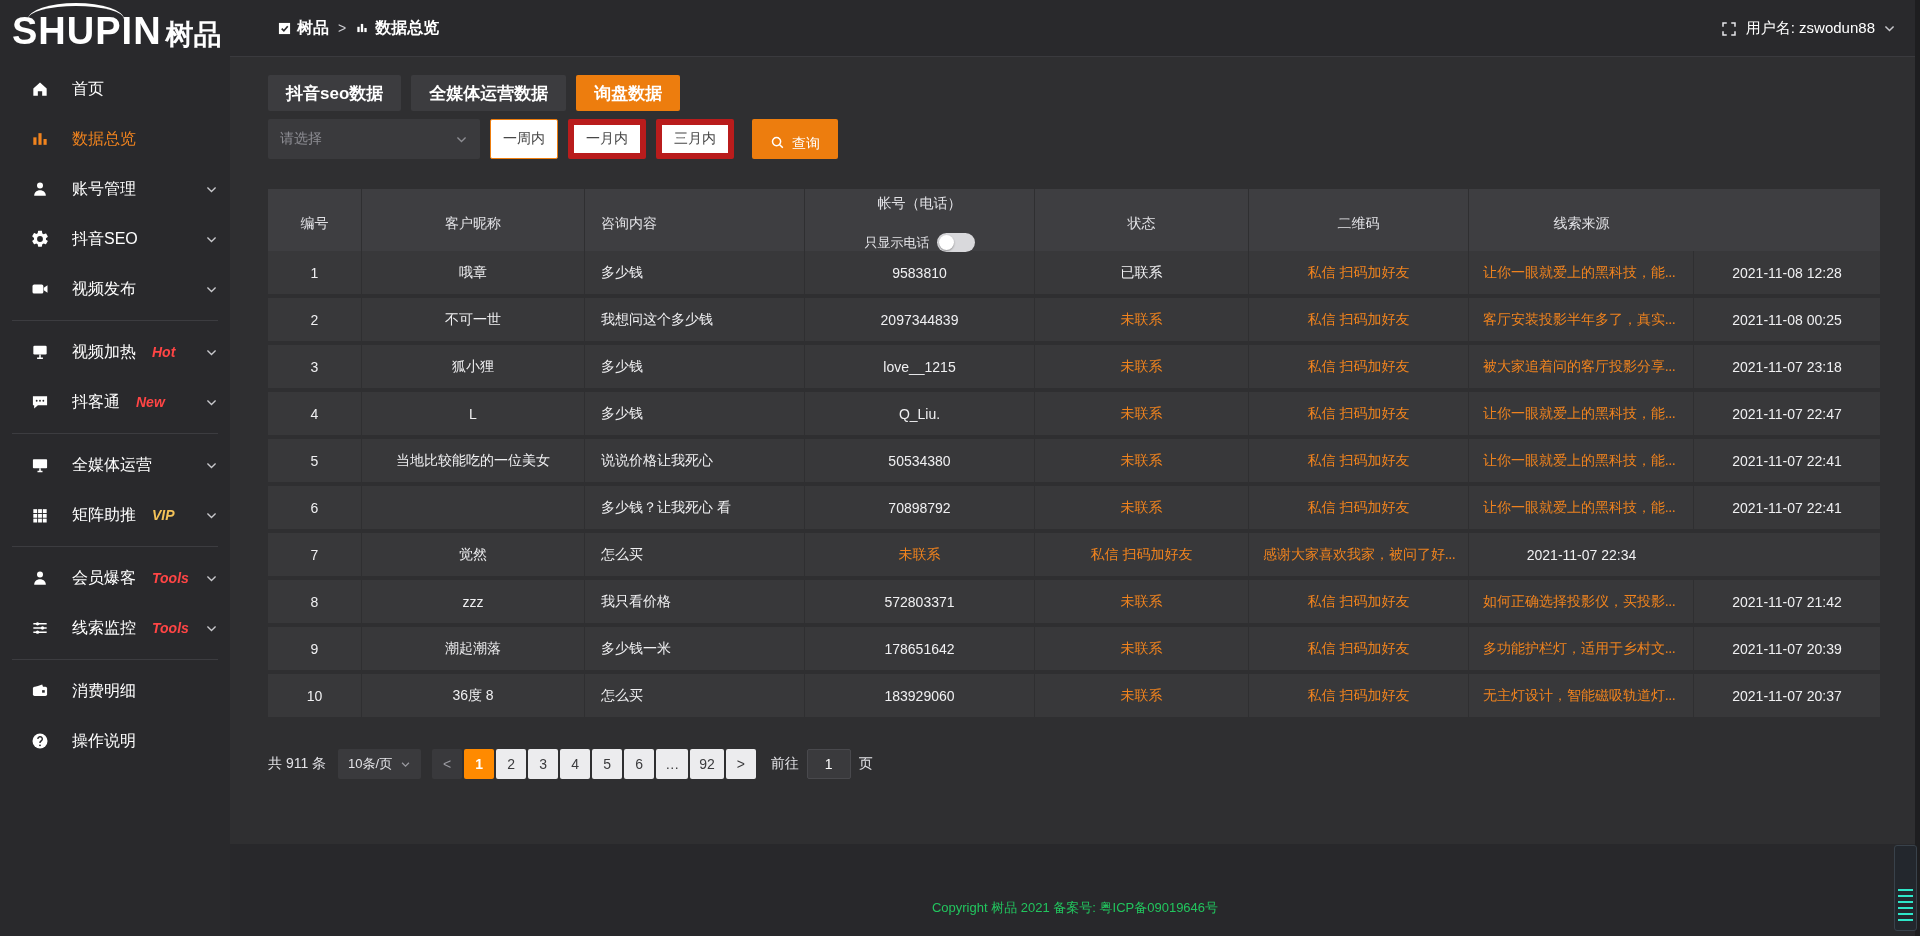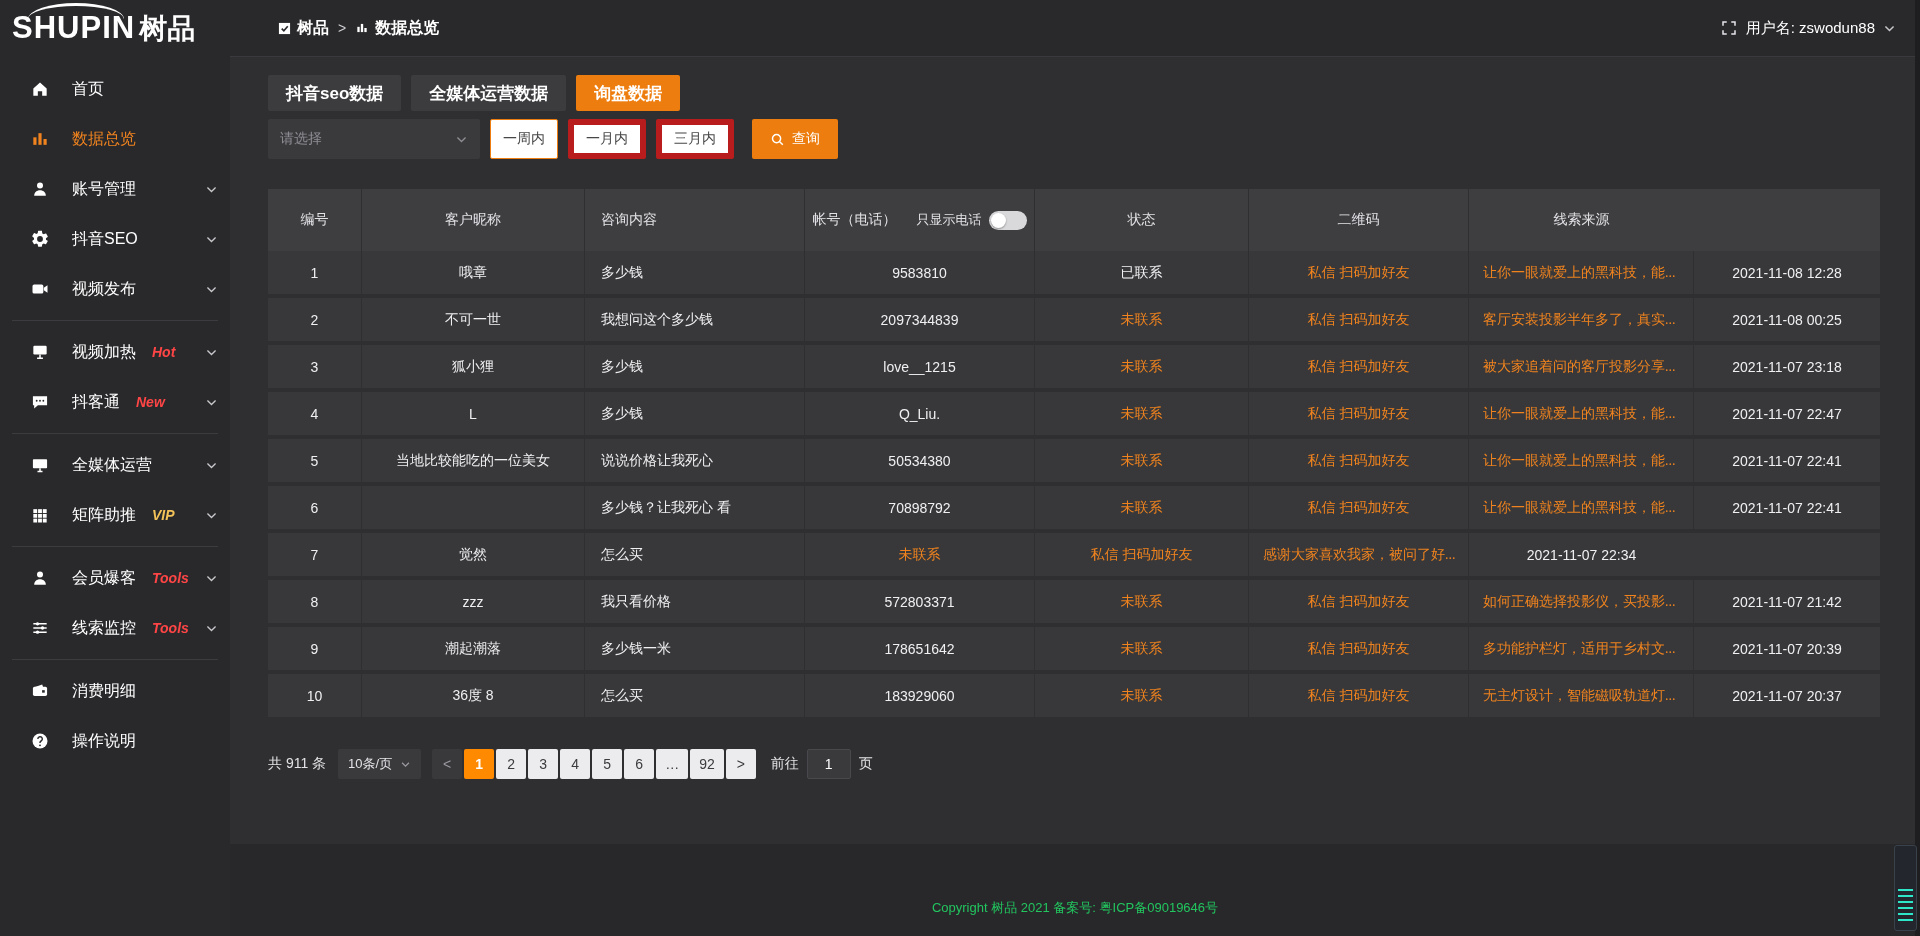--- a/index.html
+++ b/index.html
@@ -9,42 +9,42 @@
     --red:#FF4545; --gold:#F3C258; --txt:#f0f0f2;
   }
   *{margin:0;padding:0;box-sizing:border-box;font-family:"Liberation Sans","DejaVu Sans",sans-serif;}
   html,body{width:1920px;height:936px;overflow:hidden;background:var(--bg-content);}
   .app{display:flex;width:100%;height:100%;}
 
   
   .sidebar{width:230px;height:100%;background:var(--bg-side);flex:0 0 230px;}
   .logo{position:relative;padding:10px 0 0 12px;height:60px;white-space:nowrap;}
   .logo-arc{position:absolute;left:28px;top:3px;width:96px;height:16px;border-top:3px solid #fff;border-radius:50% 50% 0 0/100% 100% 0 0;}
-  .logo-en{font-size:31px;font-weight:bold;color:#fff;letter-spacing:1px;}
+  .logo-en{font-size:38px;font-weight:bold;color:#fff;letter-spacing:1px;}
   .logo-cn{font-size:28px;font-weight:bold;color:#fff;margin-left:4px;}
   nav{margin-top:4px;}
   .nav-item{display:flex;align-items:center;height:50px;padding:0 12px 0 30px;cursor:pointer;color:#fff;}
   .nav-item .nicon{width:20px;height:20px;display:inline-flex;margin-right:22px;color:#fff;flex:0 0 20px;}
   .nav-item .nicon svg{width:20px;height:20px;}
   .nlabel{font-size:16px;}
   .nav-item.active{color:var(--olink);}
   .nav-item.active .nicon{color:var(--olink);}
   .badge{font-style:italic;font-weight:bold;font-size:14px;margin-left:16px;}
   .badge.red{color:var(--red);} .badge.gold{color:var(--gold);}
   .chev{margin-left:auto;color:#c9c9cd;width:13px;height:13px;}
   .nav-divider{height:1px;background:#3c3c40;margin:6px 12px;}
 
   
   .main{flex:1;display:flex;flex-direction:column;height:100%;}
   .topbar{height:57px;background:var(--bg-side);border-bottom:1px solid var(--line);
     display:flex;align-items:center;padding:0 24px 0 48px;flex:0 0 57px;}
   .crumbs{display:flex;align-items:center;gap:9px;}
   .crumb{display:flex;align-items:center;gap:6px;color:#fff;font-size:16px;font-weight:bold;cursor:pointer;}
   .crumb-sep{color:#cfcfd4;font-size:14px;}
-  .topbar-right{margin-left:auto;display:flex;align-items:flex-start;gap:8px;}
+  .topbar-right{margin-left:auto;display:flex;align-items:flex-end;gap:8px;}
   .fs-icon{width:18px;height:18px;color:#e6e6ea;cursor:pointer;}
   .user-chip{display:flex;align-items:center;gap:6px;color:#fff;font-size:15px;cursor:pointer;}
   .user-chip .chev{margin-left:2px;}
 
   .content{flex:1;padding:18px 40px 0 38px;background:var(--bg-content);}
 
   
   .tabs{display:flex;gap:10px;}
   .tab{height:36px;padding:0 18px;background:#3c3c3f;color:#fff;font-size:17px;font-weight:bold;
     border:none;border-radius:2px;display:inline-flex;align-items:center;cursor:pointer;}
@@ -52,32 +52,32 @@
 
   
   .filters{display:flex;gap:10px;margin-top:8px;align-items:center;}
   .select{width:212px;height:40px;background:var(--bg-ctl);border-radius:2px;display:flex;align-items:center;
     padding:0 12px;color:#8d8d93;font-size:14px;cursor:pointer;}
   .select .chev{color:#8d8d93;}
   .range{height:40px;min-width:64px;padding:0 12px;background:#fff;border:6px solid #b91c1c;border-radius:2px;
     color:#474747;font-size:14px;cursor:pointer;}
   .range.active{border:1px solid var(--orange);}
   .search-btn{height:40px;padding:16px 18px;margin-left:8px;background:var(--orange);border:none;border-radius:2px;
-    color:#fff;font-size:14px;display:inline-flex;align-items:center;gap:7px;cursor:pointer;}
+    color:#fff;font-size:14px;display:inline-flex;align-items:flex-start;gap:7px;cursor:pointer;}
   .search-btn svg{width:15px;height:15px;}
 
   
   .table{margin-top:30px;}
   .thead,.trow{display:grid;grid-template-columns:94px 223px 220px 230px 214px 220px 225px 1fr;}
   .thead{background:var(--bg-th);height:62px;}
   .th{display:flex;align-items:center;justify-content:center;color:#e2e2e6;font-size:14px;
     border-right:1px solid var(--bg-content);}
   .th:last-child,.td:last-child{border-right:none;}
   .th.left{justify-content:flex-start;padding-left:16px;}
-  .th-account{flex-direction:row;gap:20px;padding:6px 0;}
+  .th-account{flex-direction:column;gap:20px;padding:6px 0;}
   .th-account .l2{display:flex;align-items:center;gap:7px;font-size:13px;color:#e2e2e6;}
   .toggle{width:38px;height:19px;border-radius:10px;background:#d9d9dc;position:relative;cursor:pointer;}
   .toggle .knob{position:absolute;left:2px;top:2px;width:15px;height:15px;border-radius:50%;background:#fff;box-shadow:0 1px 2px rgba(0,0,0,.35);}
   .trow{background:var(--bg-cell);height:47px;border-bottom:4px solid var(--bg-content);}
   .td{display:flex;align-items:center;justify-content:center;color:var(--txt);font-size:14px;
     border-right:1px solid var(--bg-content);overflow:hidden;white-space:nowrap;}
   .td.left{justify-content:flex-start;padding-left:16px;}
   .td.orange{color:var(--olink);cursor:pointer;}
   .td.st-pending{color:var(--olink);}
   .td.st-contacted{color:#f2f2f4;}

